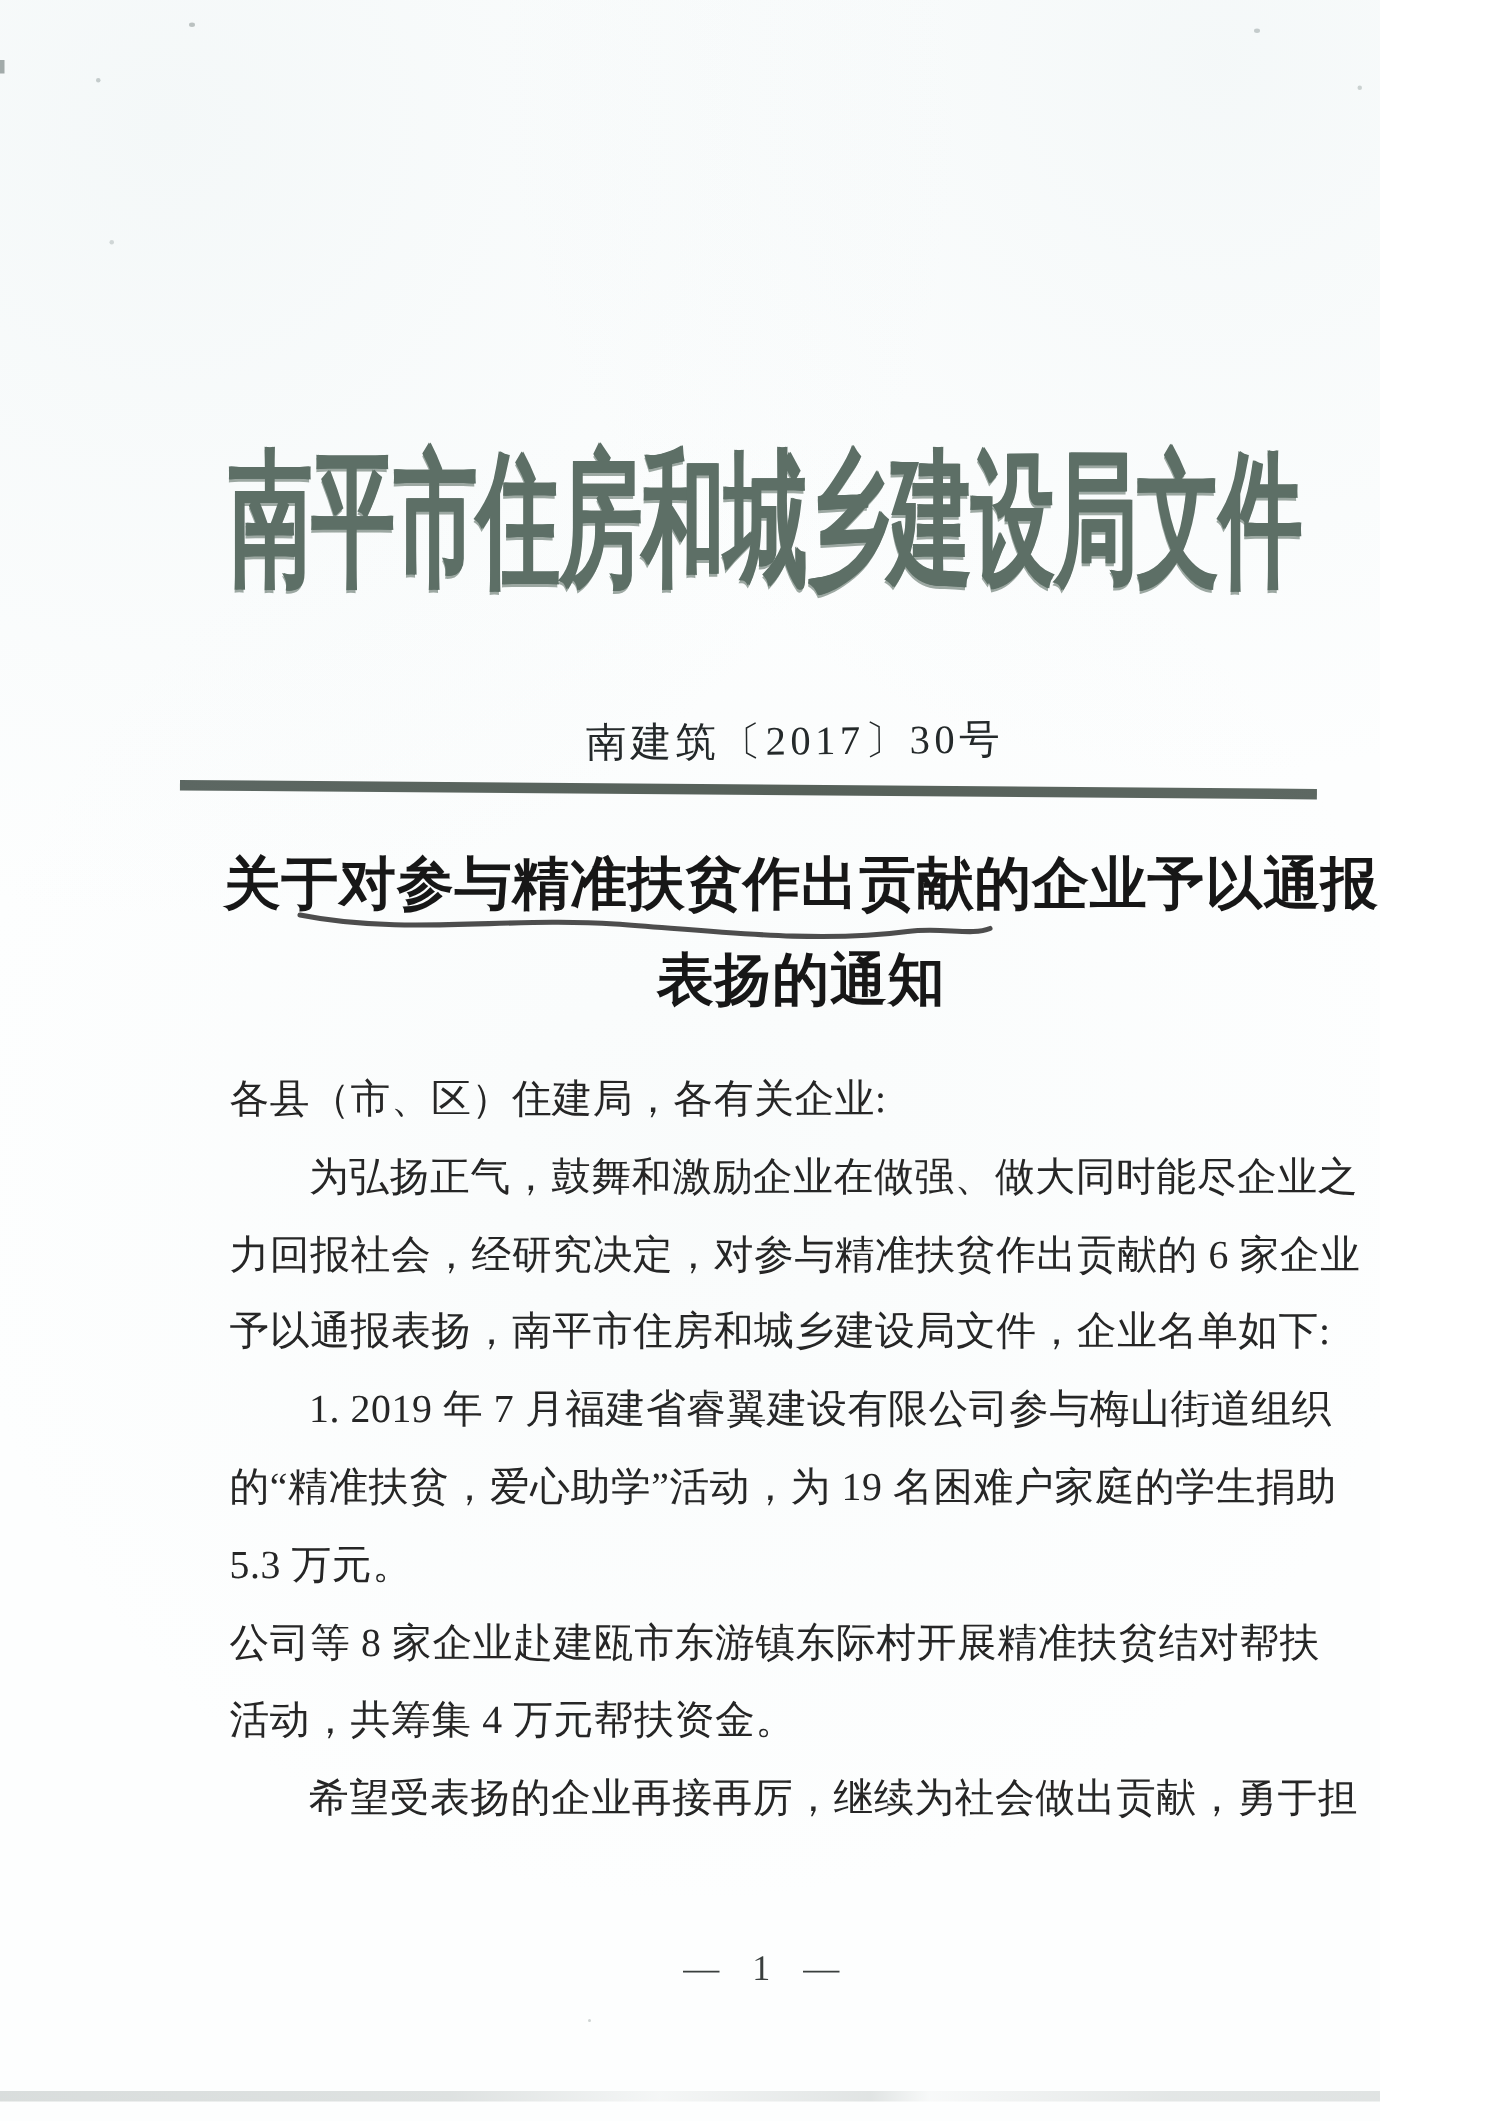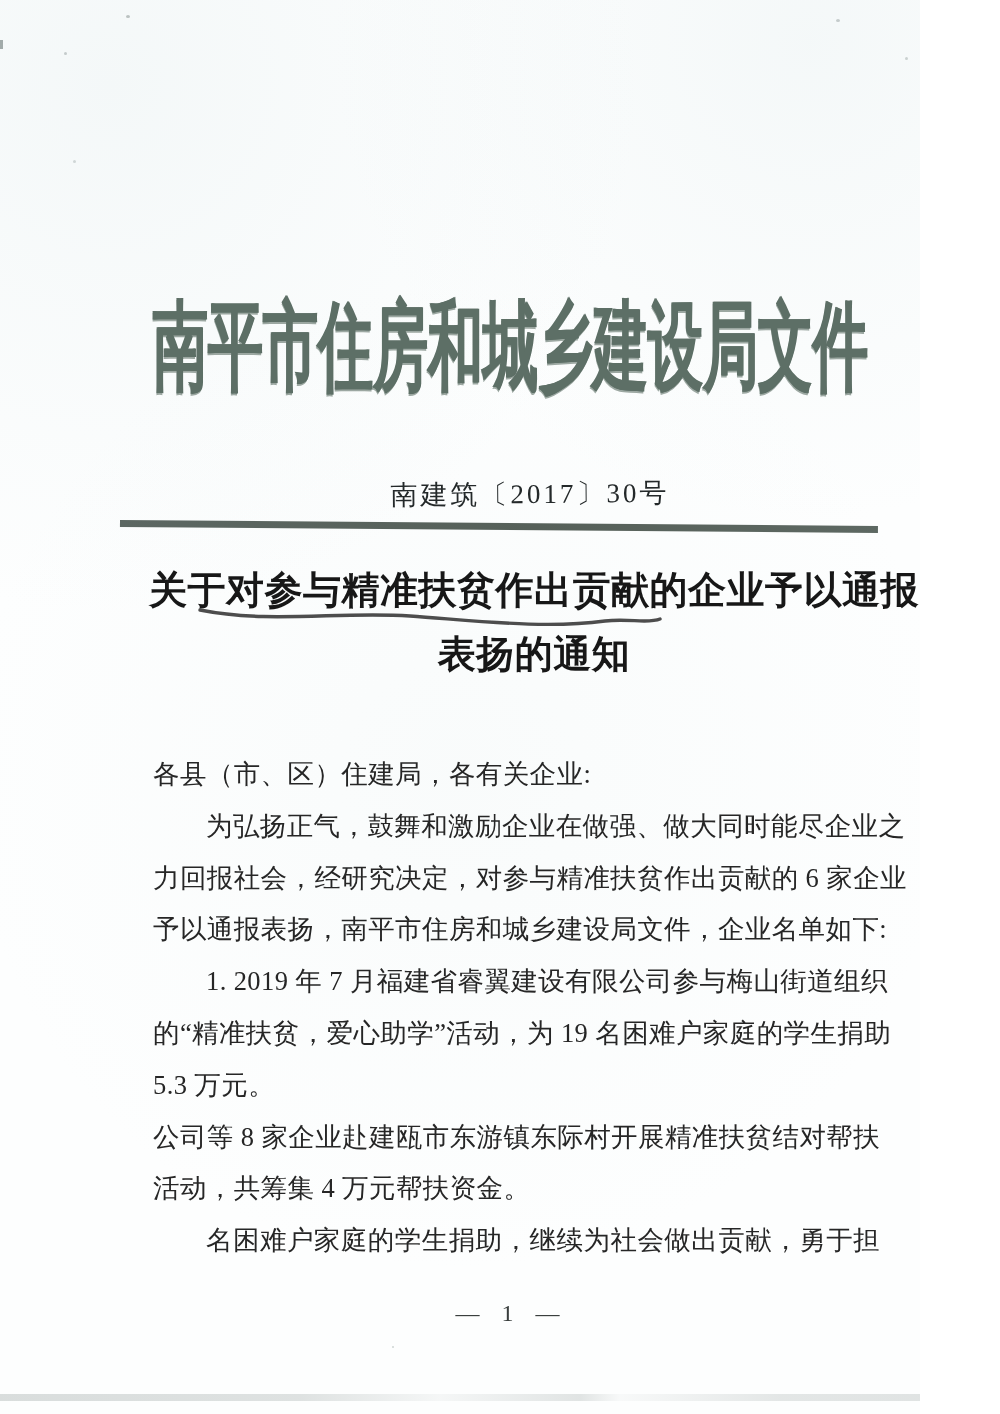--- a/index.html
+++ b/index.html
@@ -52,21 +52,21 @@
     font-size: 38px; line-height: 64px;
     letter-spacing: 0.5px;
     white-space: nowrap;
   }
   .underline-svg {
     position: absolute; left: 190px; top: 598px;
     width: 480px; height: 42px;
     pointer-events: none;
   }
   .doc-body {
-    position: absolute; left: 153px; top: 749px; width: 727px;
+    position: absolute; left: 153px; top: 707px; width: 727px;
     font-size: 26.5px; line-height: 51.8px;
     color: #262626;
     letter-spacing: 0.4px;
   }
   .line { white-space: nowrap; }
   .line.ind { text-indent: 2em; }
   .line.just { text-align: justify; text-align-last: justify; }
   .page-footer {
     position: absolute; top: 1300px; left: 10px; width: 1000px;
     text-align: center;
@@ -116,21 +116,21 @@
   <div class="doc-body">
     <div class="line">各县（市、区）住建局，各有关企业:</div>
     <div class="line ind just">为弘扬正气，鼓舞和激励企业在做强、做大同时能尽企业之</div>
     <div class="line just">力回报社会，经研究决定，对参与精准扶贫作出贡献的 6 家企业</div>
     <div class="line just">予以通报表扬，南平市住房和城乡建设局文件，企业名单如下:</div>
     <div class="line ind just">1. 2019 年 7 月福建省睿翼建设有限公司参与梅山街道组织</div>
     <div class="line just">的“精准扶贫，爱心助学”活动，为 19 名困难户家庭的学生捐助</div>
     <div class="line">5.3 万元。</div>
     <div class="line just">公司等 8 家企业赴建瓯市东游镇东际村开展精准扶贫结对帮扶</div>
     <div class="line">活动，共筹集 4 万元帮扶资金。</div>
-    <div class="line ind just">名困难户家庭的学生捐助，继续为社会做出贡献，勇于担</div>
+    <div class="line ind just">希望受表扬的企业再接再厉，继续为社会做出贡献，勇于担</div>
   </div>
 
   <div class="page-footer">— 1 —</div>
 
   <div class="speck s1"></div>
   <div class="speck s2"></div>
   <div class="speck s3"></div>
   <div class="speck s4"></div>
   <div class="speck s5"></div>
   <div class="speck s6"></div>

